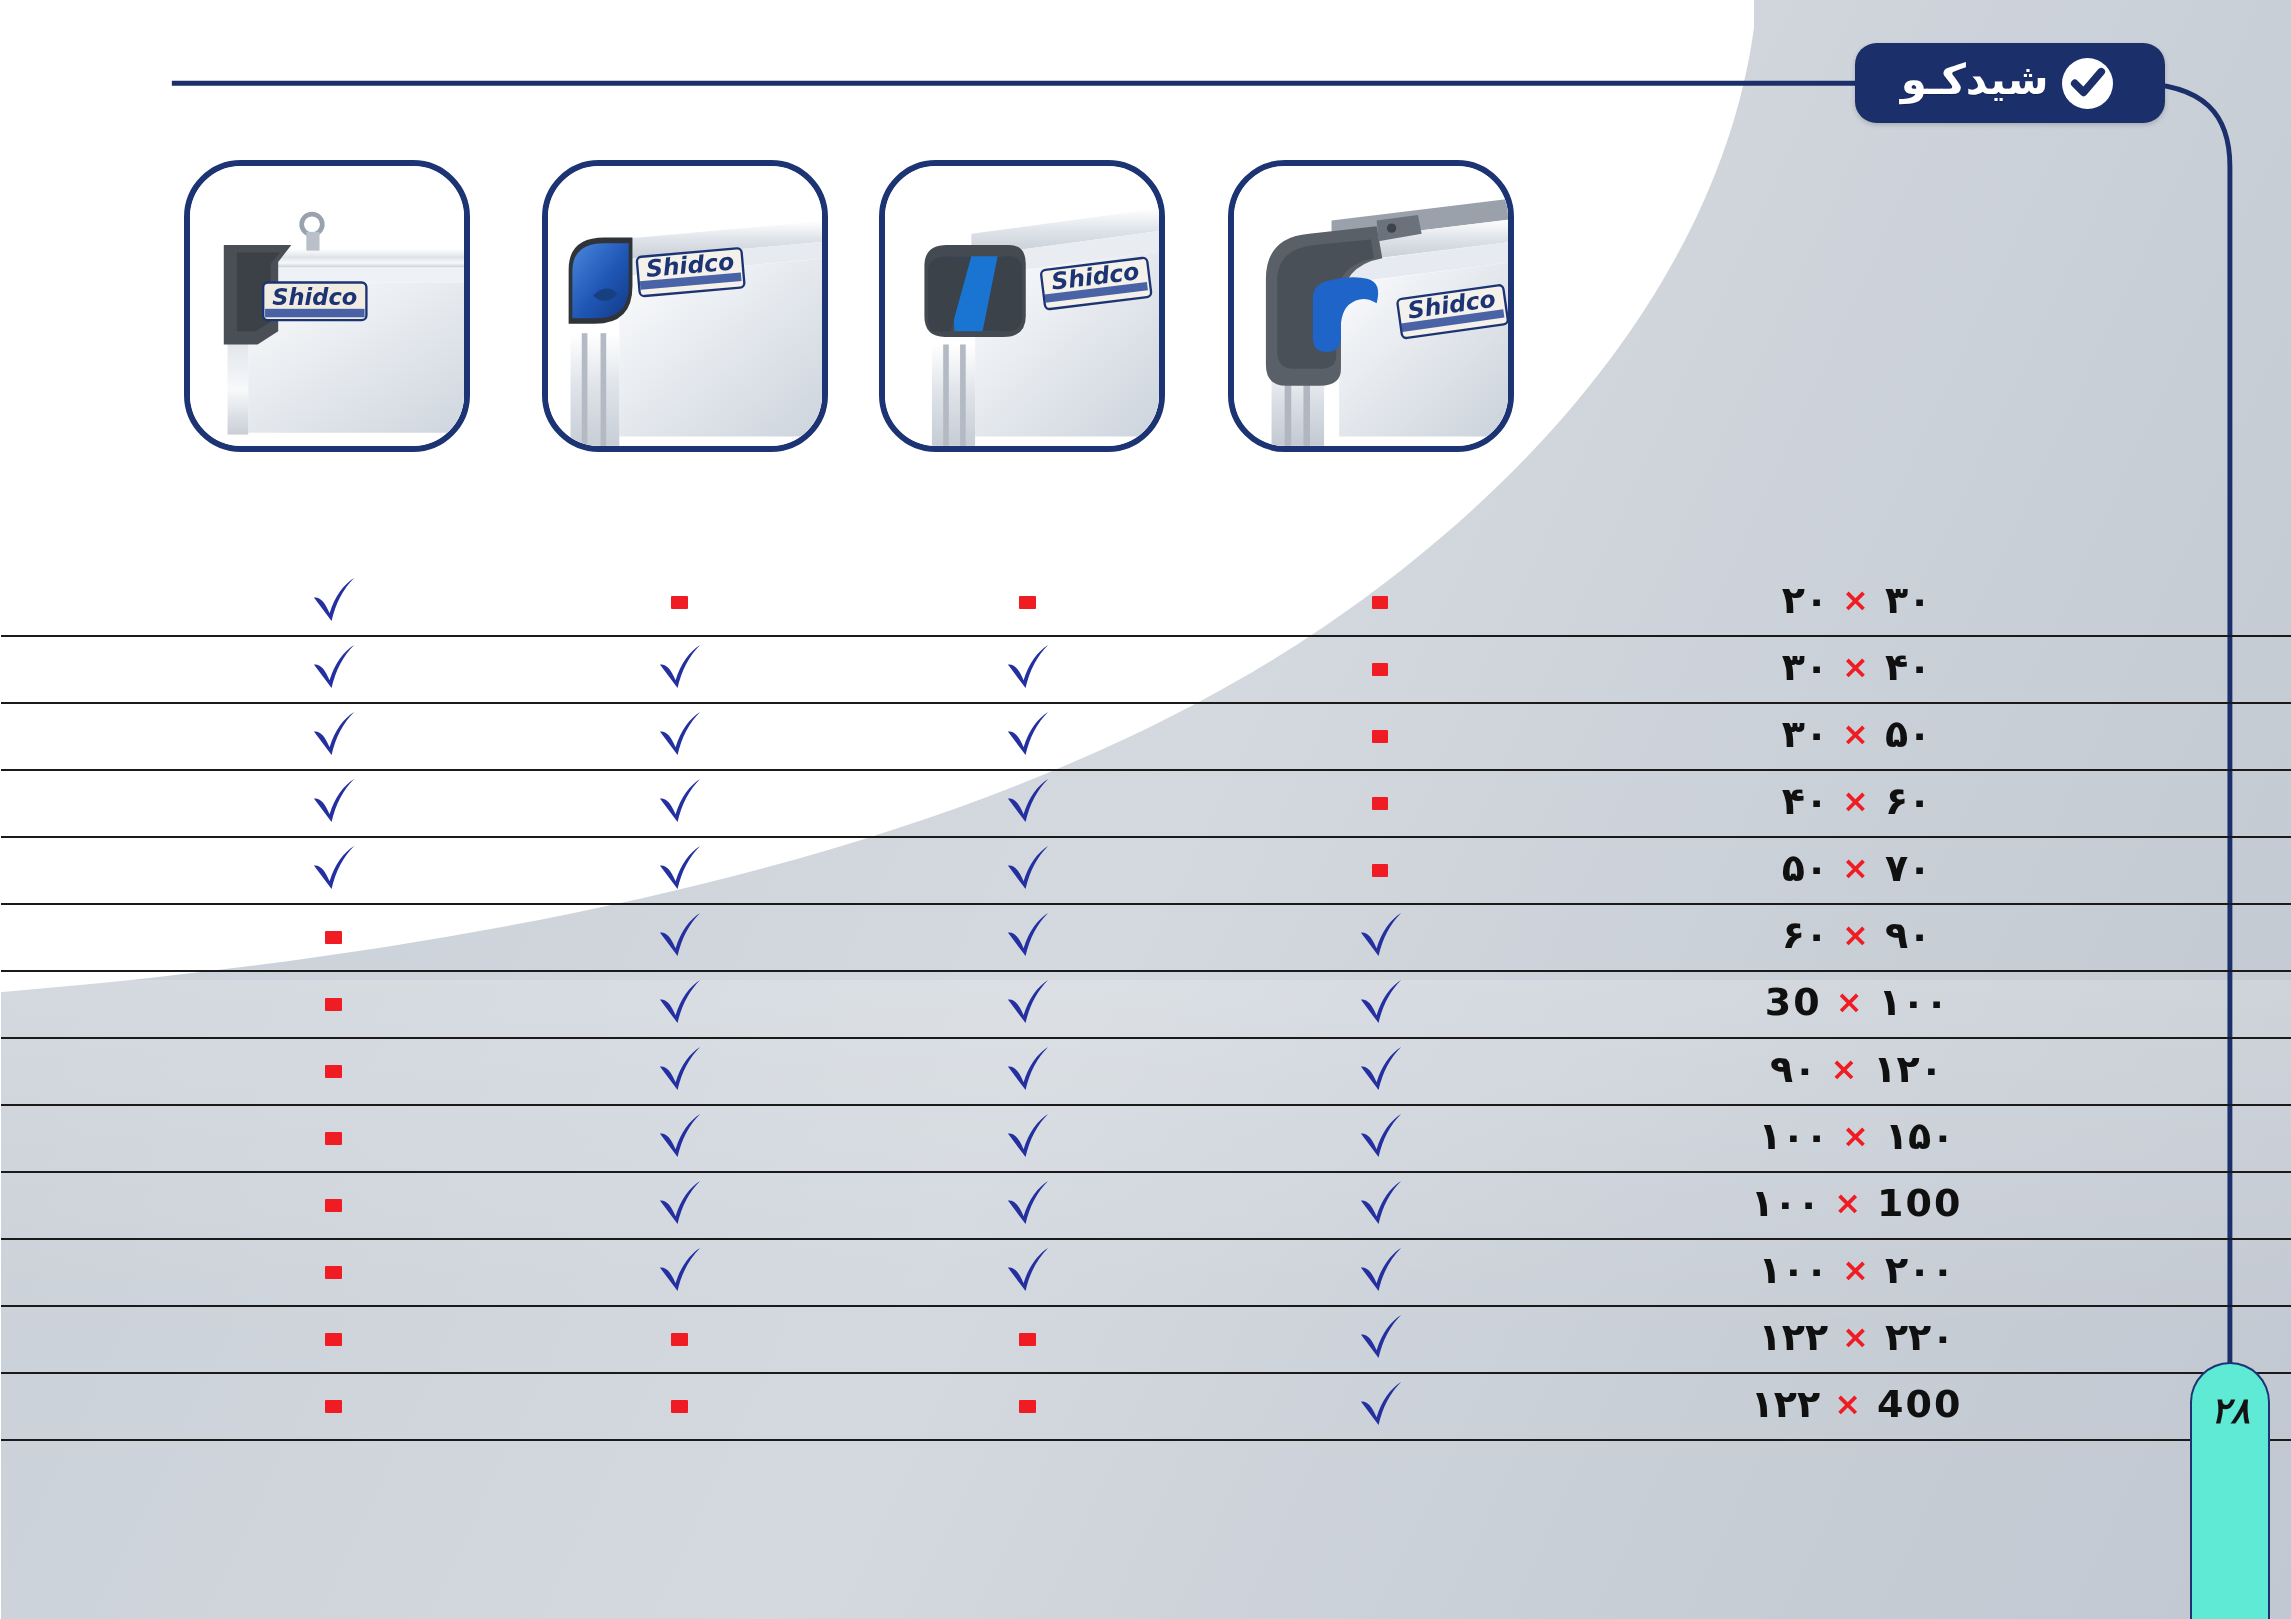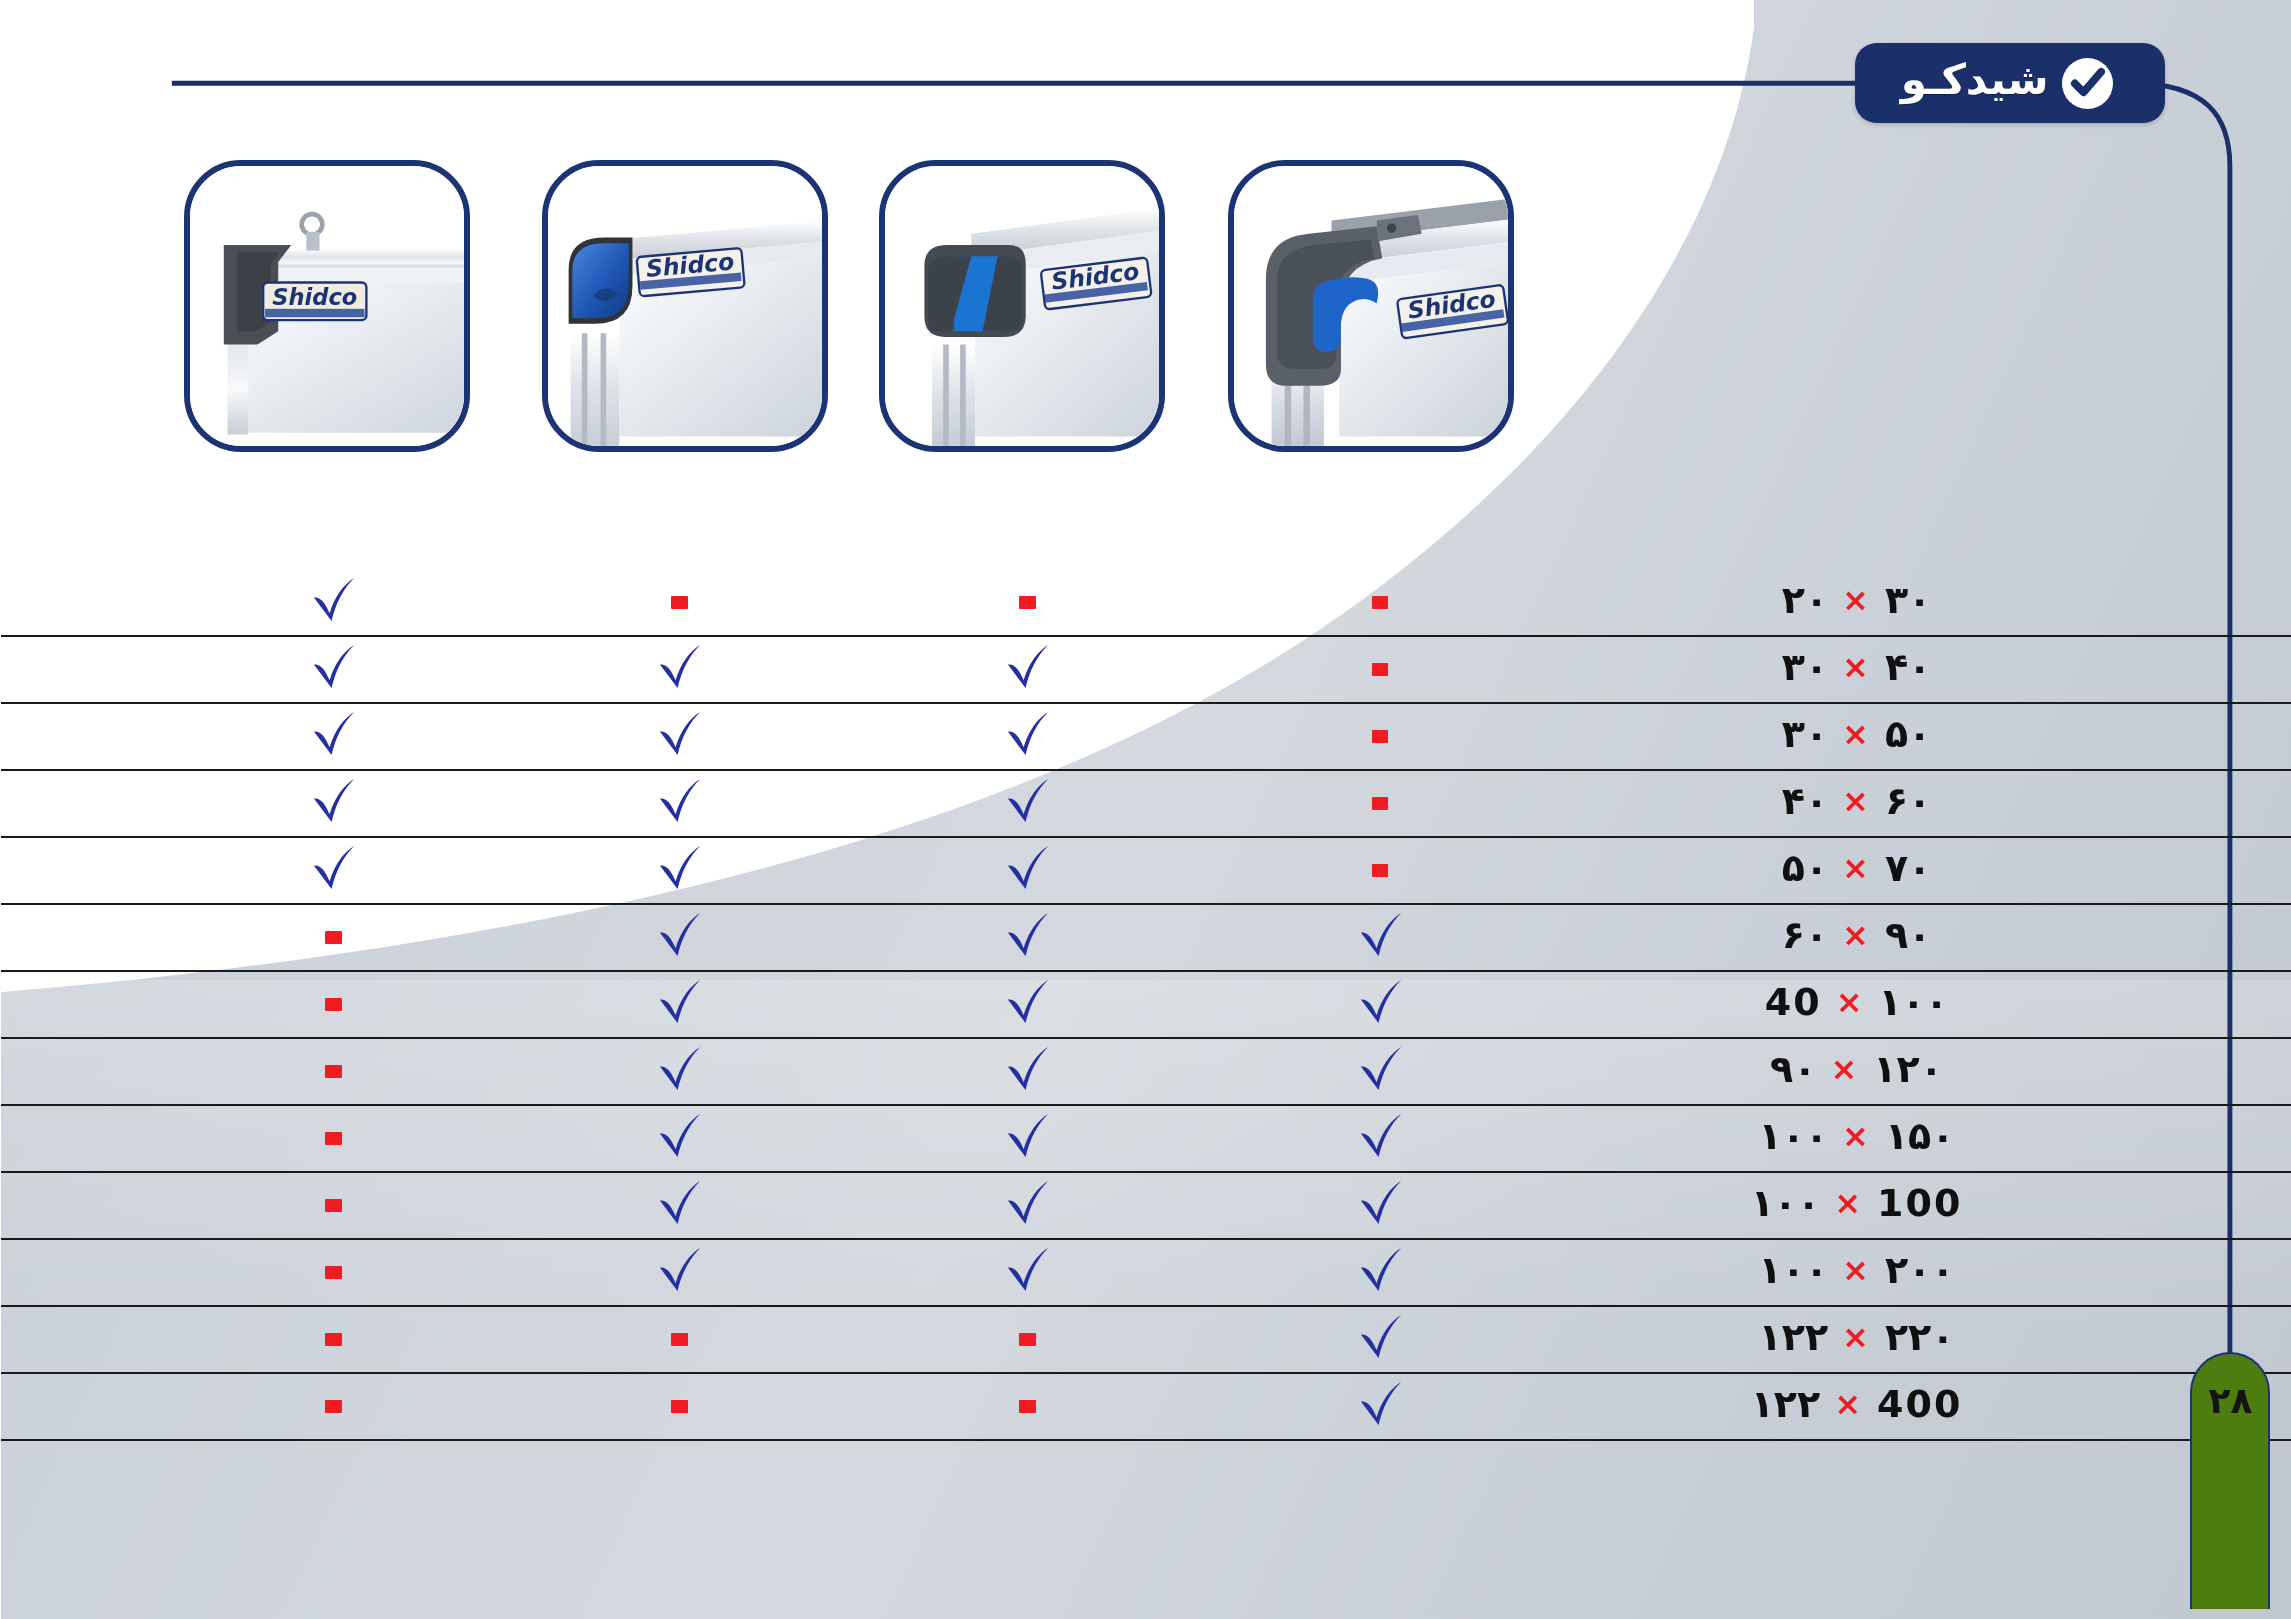--- a/index.html
+++ b/index.html
@@ -98,24 +98,25 @@
 
   .size-txt{
     color:#101010;font-size:38px;font-weight:700;letter-spacing:2px;
     display:flex;align-items:center;gap:14px;direction:ltr;
     transform:translateY(-2.9px);
   }
   .size-txt .x{color:#ef1c23;font-size:32px;font-weight:700;}
 
   
   .page-tab{
-    position:absolute;right:21.6px;bottom:10px;width:76px;height:255px;
-    background:#4d7c0f;border:2.9px solid #1d3474;border-bottom:none;
+    position:absolute;right:21.6px;bottom:0;width:76px;height:255px;
+    background:#5eead4;border:2.9px solid #1d3474;border-bottom:none;
     border-radius:43px 43px 0 0;
     z-index:7;
+    font-style:italic;
   }
   .page-num{
     position:absolute;top:25.5px;left:0;right:0;text-align:center;
     font-size:36px;font-weight:700;color:#131313;letter-spacing:1px;
   }
 </style>
 </head>
 <body>
 
 <div id="page">
@@ -484,21 +485,21 @@
         </div>
         <div class="cell m4">
           <span>
             <svg class="tick" viewBox="0 0 52 52" xmlns="http://www.w3.org/2000/svg">
               <path d="M6 23 C12 22 17 27 22 39 C27 22 37 9 47 3 C36 14 28 29 24 47 Z" fill="#2430a0"></path>
             </svg>
           </span>
         </div>
         <div class="cell size">
           <span class="size-txt">
-            <span>40</span>
+            <span>30</span>
             <span class="x">×</span>
             <span>۱۰۰</span>
           </span>
         </div>
       </div>
       <div class="row">
         <div class="cell m1">
           <span class="dash"></span>
         </div>
         <div class="cell m2">

